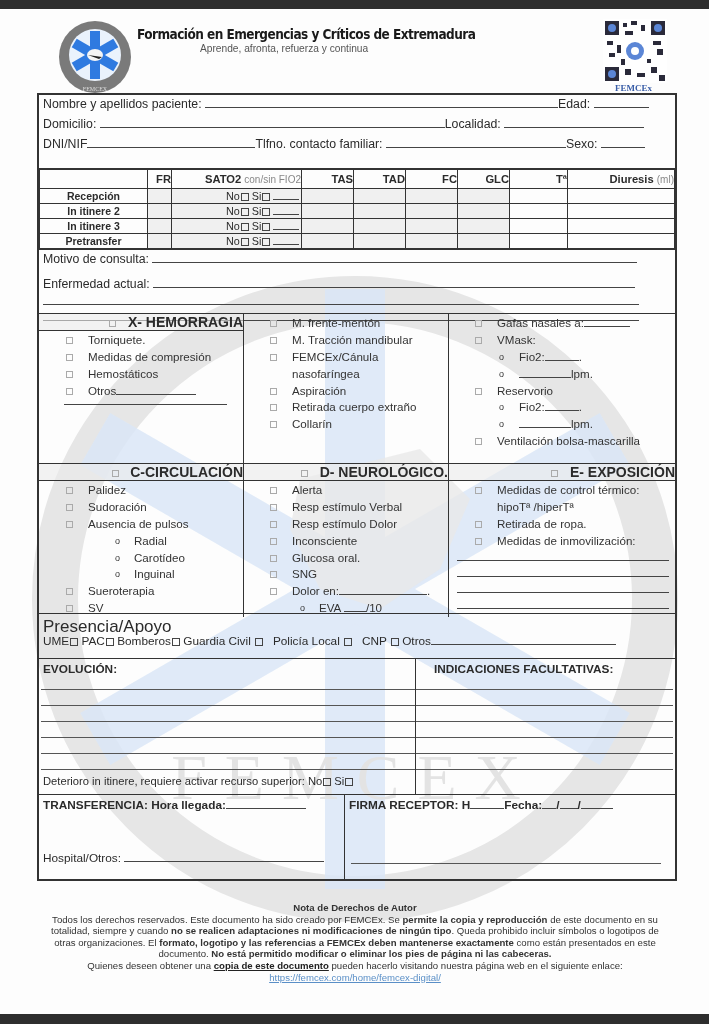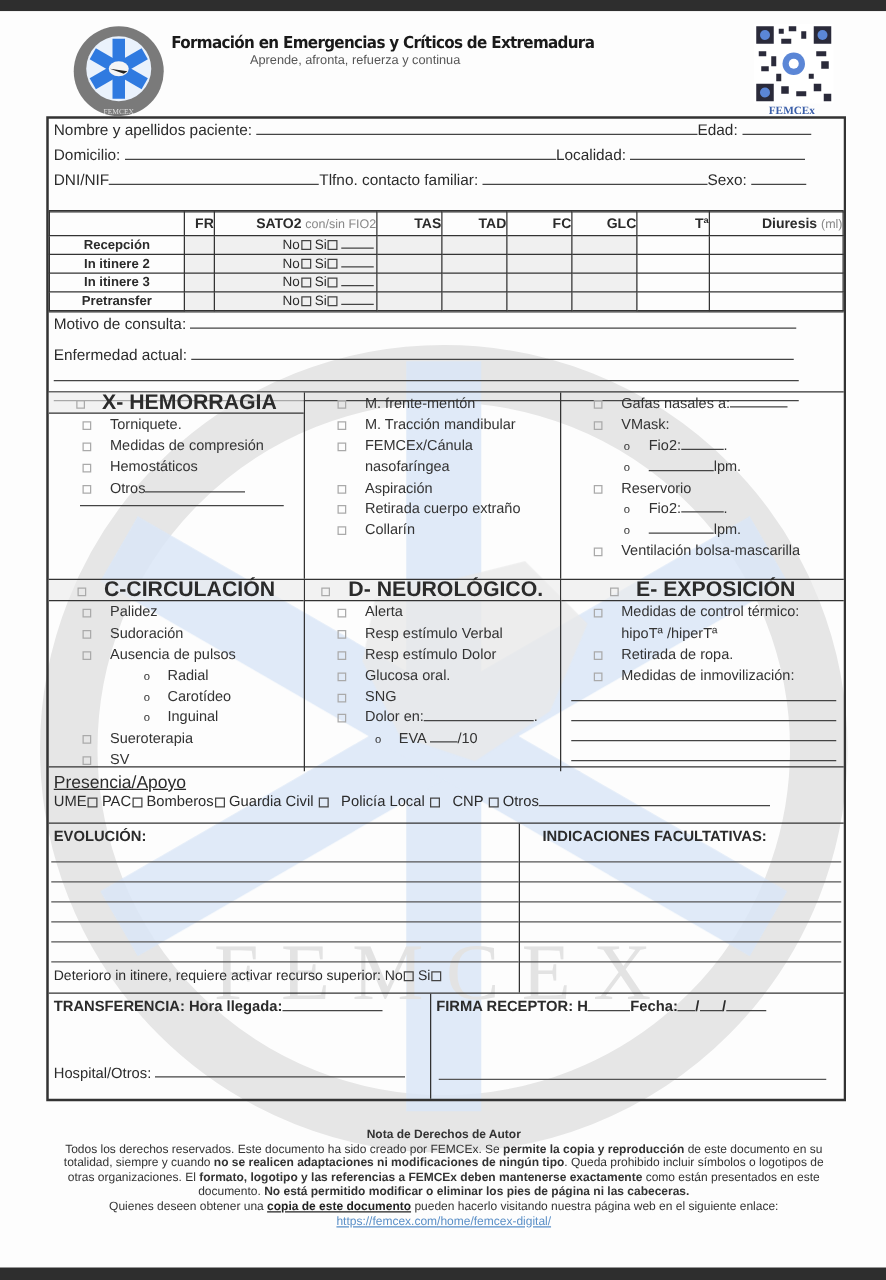--- a/index.html
+++ b/index.html
@@ -35,21 +35,21 @@
   table.vitals td.rl { font-weight: bold; font-size: 10.5px; }
   table.vitals td.sh { background: rgba(230,230,230,0.55); }
   .muted { color: #888; font-weight: normal; font-size: 10px; }
   .cb { display: inline-block; width: 8px; height: 8px; border: 1px solid #444; vertical-align: -1px; margin-left: 1px; }
   .cbl { display: inline-block; width: 7px; height: 7px; border: 1px solid #aaa; vertical-align: 0px; }
 
   
   .grid3 { display: grid; grid-template-columns: 205px 205px 226px; }
   .cell { border-right: 1.5px solid #333; position: relative; }
   .cell:last-child { border-right: none; }
-  .ch { height: 17px; border-bottom: 1.5px solid #333; text-align: center; font-weight: bold; font-size: 17px; line-height: 16px; background: rgba(235,235,235,0.6); }
+  .ch { height: 17px; border-bottom: 1.5px solid #333; text-align: right; font-weight: bold; font-size: 14px; line-height: 16px; background: rgba(235,235,235,0.6); }
   .items { padding: 1px 0 0 0; }
   .it { font-size: 11.6px; height: 16.9px; line-height: 16.9px; padding-left: 22px; position: relative; white-space: nowrap; color: #333; }
   .it .cbl { position: absolute; left: 0; top: 5px; }
   .it.sub { padding-left: 63px; }
   .it.sub .dot { position: absolute; left: 46px; top: 0; font-size: 9px; }
   .ind-a .it { padding-left: 48px; }
   .ind-a .it .cbl { left: 26px; }
   .ind-x .it { padding-left: 49px; }
   .ind-x .it .cbl { left: 27px; }
 
@@ -277,20 +277,21 @@
           <div class="it"><span class="cbl"></span><span>Sueroterapia</span></div>
           <div class="it"><span class="cbl"></span><span>SV</span></div>
         </div>
       </div>
       <div class="cell ind-a">
         <div class="ch"><span class="cbl"></span>&nbsp;&nbsp;&nbsp;<span>D- NEUROLÓGICO.</span></div>
         <div class="items">
           <div class="it"><span class="cbl"></span><span>Alerta</span></div>
           <div class="it"><span class="cbl"></span><span>Resp estímulo Verbal</span></div>
           <div class="it"><span class="cbl"></span><span>Resp estímulo Dolor</span></div>
+          <div class="it"><span class="cbl"></span><span>Inconsciente</span></div>
           <div class="it"><span class="cbl"></span><span>Glucosa oral.</span></div>
           <div class="it"><span class="cbl"></span><span>SNG</span></div>
           <div class="it"><span class="cbl"></span><span>Dolor en:</span><span class="line" style="width:88px;"></span>.</div>
           <div class="it sub" style="padding-left:75px;"><span class="dot" style="left:56px;">o</span><span>EVA</span> <span class="line" style="width:22px;"></span><span>/10</span></div>
         </div>
       </div>
       <div class="cell ind-a">
         <div class="ch"><span class="cbl"></span>&nbsp;&nbsp;&nbsp;<span>E- EXPOSICIÓN</span></div>
         <div class="items">
           <div class="it"><span class="cbl"></span><span>Medidas de control térmico:</span></div>
@@ -299,21 +300,21 @@
           <div class="it"><span class="cbl"></span><span>Medidas de inmovilización:</span></div>
           <div style="margin:10px 6px 0 8px;border-bottom:1px solid #444;"></div>
           <div style="margin:15px 6px 0 8px;border-bottom:1px solid #444;"></div>
           <div style="margin:15px 6px 0 8px;border-bottom:1px solid #444;"></div>
           <div style="margin:15px 6px 0 8px;border-bottom:1px solid #444;"></div>
         </div>
       </div>
     </div>
 
     <div class="row" style="height:45px;">
-      <div class="pline" style="top:3px;font-size:14px;text-decoration:underline;">Presencia/Apoyo</div>
+      <div class="pline" style="top:3px;font-size:17px;">Presencia/Apoyo</div>
       <div class="pline" style="top:20px;font-size:11.8px;">
         <span>UME</span><span class="cb"></span>
         <span>PAC</span><span class="cb"></span>
         <span>Bomberos</span><span class="cb"></span>
         <span>Guardia Civil</span> <span class="cb"></span>&nbsp;&nbsp;
         <span>Policía Local</span> <span class="cb"></span>&nbsp;&nbsp;
         <span>CNP</span> <span class="cb"></span>
         <span>Otros</span><span class="line" style="width:185px;"></span>
       </div>
     </div>

